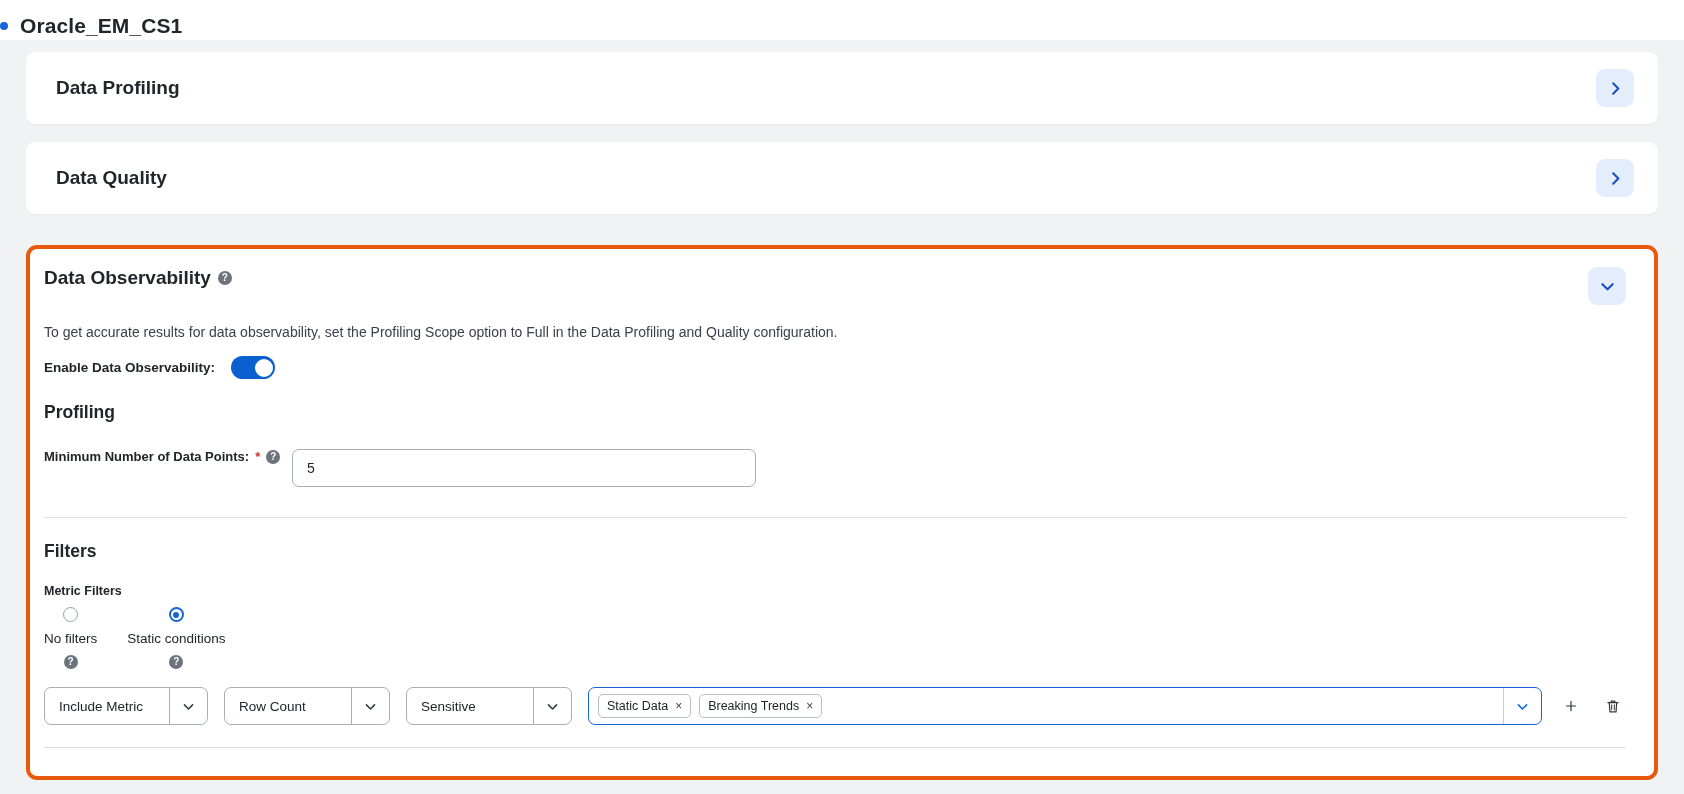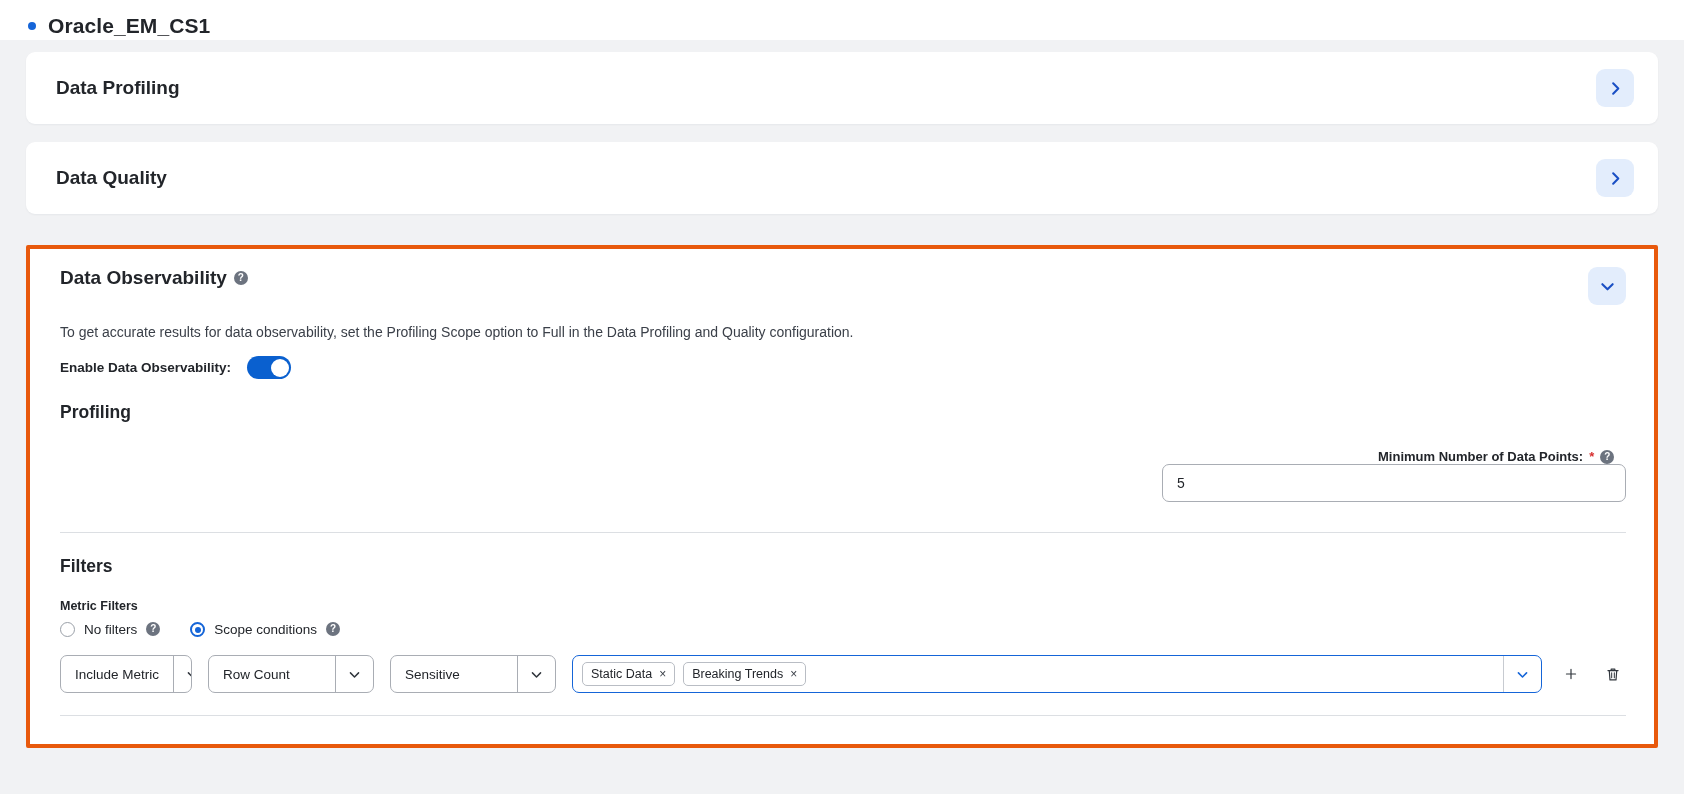--- a/index.html
+++ b/index.html
@@ -11,21 +11,21 @@
     overflow: hidden;
   }
 
   
   .topbar {
     position: absolute; top: 0; left: 0;
     width: 1684px; height: 52px;
     background: #ffffff;
     display: flex; align-items: center;
   }
-  .title-wrap { display: flex; align-items: center; padding-left: 28px; }
+  .title-wrap { display: flex; align-items: center; padding-left: 0; }
   .dot {
     width: 8px; height: 8px; border-radius: 50%;
     background: #1565d8; margin-right: 12px; flex: 0 0 auto;
   }
   .app-title {
     font-size: 21px; font-weight: bold; color: #22252a;
     letter-spacing: .1px; white-space: nowrap;
   }
   .topbar-actions {
     margin-left: auto; display: flex; align-items: center;
@@ -68,23 +68,23 @@
   .chev-btn {
     margin-left: auto;
     width: 38px; height: 38px; border-radius: 9px;
     background: #e3edfc; border: none; cursor: pointer;
     display: flex; align-items: center; justify-content: center;
     color: #1a4fc4;
   }
 
   
   .panel {
-    background: #ffffff; border-radius: 2px;
+    background: #ffffff; border-radius: 11px;
     border: 4px solid #e8590c;
-    padding: 18px 28px 28px 30px;
+    padding: 18px 28px 28px 14px;
     position: relative;
     margin-top: 31px;
   }
   .panel-head { display: flex; align-items: flex-start; }
   .panel-title {
     font-size: 19px; font-weight: bold; color: #22252a;
     display: flex; align-items: center; gap: 7px;
   }
   .help {
     width: 14px; height: 14px; border-radius: 50%;
@@ -111,21 +111,21 @@
     position: absolute; top: 2.5px; right: 2.5px;
     width: 18px; height: 18px; border-radius: 50%; background: #ffffff;
   }
 
   .section-h {
     font-size: 17.5px; font-weight: bold; color: #22252a;
     margin-top: 23px;
   }
 
   .field-row {
-    display: flex; align-items: flex-end; margin-top: 26px; flex-direction: column;
+    display: flex; align-items: flex-start; margin-top: 26px;
   }
   .field-label {
     font-size: 13px; font-weight: bold; color: #22252a;
     display: flex; align-items: center; gap: 6px;
     width: 248px; flex: 0 0 auto;
   }
   .req { color: #d62f2f; font-weight: bold; }
   .text-input {
     width: 464px; height: 38px; border: 1px solid #a9adb4;
     border-radius: 7px; background: #ffffff;
@@ -139,21 +139,21 @@
   }
 
   .sub-label {
     font-size: 12.5px; font-weight: bold; color: #22252a;
     margin-top: 22px;
   }
 
   .radio-row {
     display: flex; align-items: center; margin-top: 9px; gap: 0;
   }
-  .radio-item { display: flex; align-items: flex-start; gap: 9px; }
+  .radio-item { display: flex; align-items: center; gap: 9px; flex-direction: column; }
   .radio-item + .radio-item { margin-left: 30px; }
   .radio {
     width: 15px; height: 15px; border-radius: 50%;
     border: 1.5px solid #9aa0a8; background: #fff;
     position: relative; cursor: pointer; flex: 0 0 auto;
   }
   .radio.on { border-color: #1565d8; border-width: 2px; }
   .radio.on::after {
     content: ""; position: absolute; inset: 2.5px;
     border-radius: 50%; background: #1565d8;
@@ -171,21 +171,21 @@
   .select .val {
     font-size: 13.5px; color: #22252a; padding: 0 14px;
     flex: 1 1 auto; white-space: nowrap;
   }
   .select .caret {
     width: 38px; height: 100%; flex: 0 0 auto;
     border-left: 1px solid #a9adb4;
     display: flex; align-items: center; justify-content: center;
     color: #31363d;
   }
-  .sel-1 { width: 132px; }
+  .sel-1 { width: 164px; }
   .sel-2 { width: 166px; }
   .sel-3 { width: 166px; }
 
   .multi {
     flex: 1 1 auto; height: 38px;
     border: 1.5px solid #1565d8; border-radius: 7px;
     background: #ffffff; display: flex; align-items: center;
     overflow: hidden;
   }
   .chips {
@@ -284,21 +284,21 @@
     <div class="sub-label">Metric Filters</div>
 
     <div class="radio-row">
       <span class="radio-item">
         <span class="radio"></span>
         <span class="radio-text">No filters</span>
         <span class="help">?</span>
       </span>
       <span class="radio-item">
         <span class="radio on"></span>
-        <span class="radio-text">Scope conditions</span>
+        <span class="radio-text">Static conditions</span>
         <span class="help">?</span>
       </span>
     </div>
 
     <div class="cond-row">
       <div class="select sel-1">
         <span class="val">Include Metric</span>
         <span class="caret">
           <svg width="13" height="13" viewBox="0 0 16 16" aria-hidden="true">
             <path d="M3 6 L8 11 L13 6" stroke="#31363d" stroke-width="1.8" fill="none" stroke-linecap="round" stroke-linejoin="round"></path>

